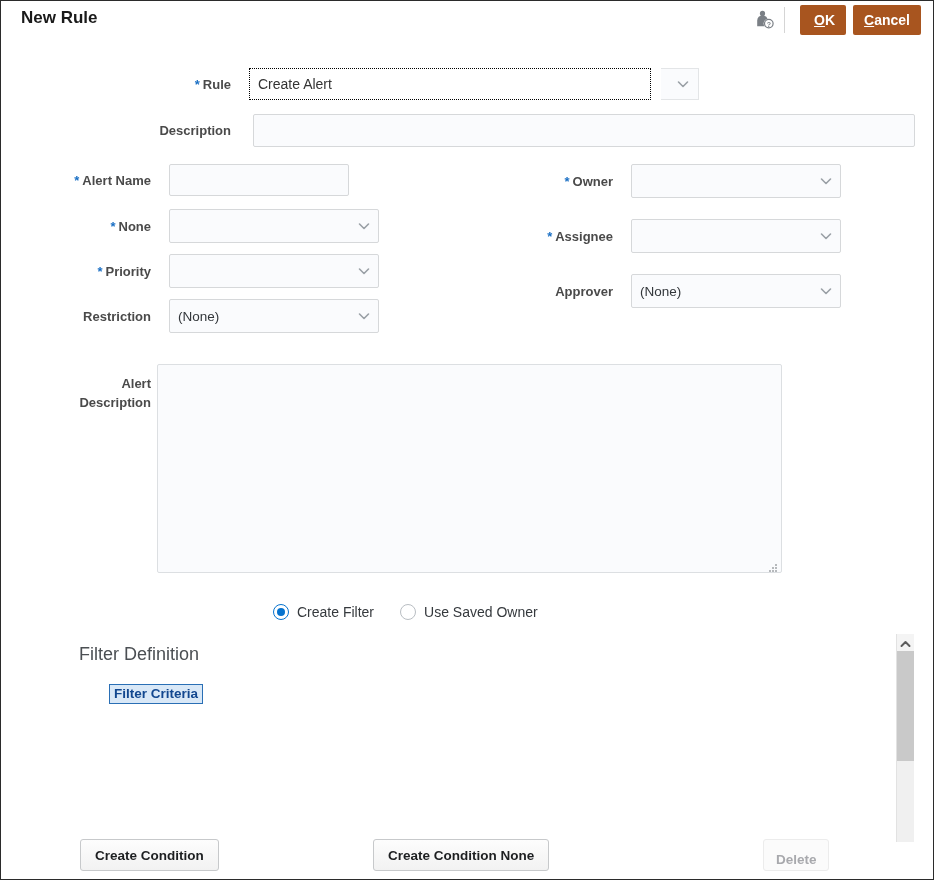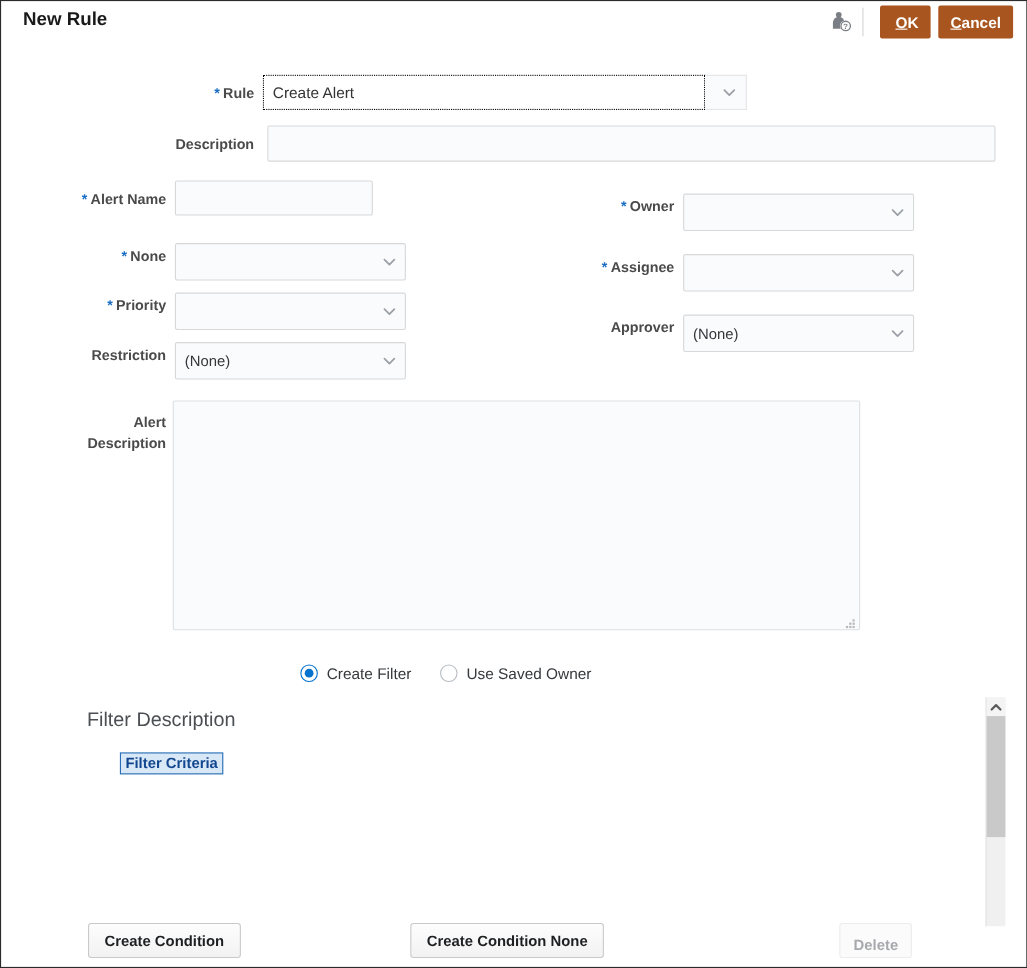--- a/index.html
+++ b/index.html
@@ -75,20 +75,21 @@
     line-height: 30px;
     text-align: right;
   }
   .hdr-btn .acc { text-decoration: underline; }
 
   
   .frow {
     position: absolute;
     display: flex;
     align-items: center;
+    gap: 10px;
   }
   .flabel {
     font-size: 13px;
     font-weight: bold;
     color: #4a4a4a;
     text-align: right;
     white-space: nowrap;
   }
   .req-star {
     color: #1a6fc4;
@@ -103,21 +104,20 @@
     border-radius: 2px;
     font-family: "Liberation Sans", sans-serif;
     font-size: 13.5px;
     color: #33373b;
     padding: 0 8px;
     outline: none;
   }
   .sel-wrap {
     position: relative;
     box-sizing: border-box;
-    margin-top: 12px;
   }
   .sel-wrap .fin { width: 100%; height: 100%; padding-right: 26px; }
   .chev {
     position: absolute;
     right: 8px;
     top: 50%;
     transform: translateY(-50%);
     pointer-events: none;
     width: 14px; height: 14px;
   }
@@ -460,21 +460,21 @@
     <label class="radio-item on">
       <span class="radio-mark"></span>
       <span class="radio-label">Create Filter</span>
     </label>
     <label class="radio-item">
       <span class="radio-mark"></span>
       <span class="radio-label">Use Saved Owner</span>
     </label>
   </div>
 
-  <div id="filter-def-title">Filter Description</div>
+  <div id="filter-def-title">Filter Definition</div>
   <div id="filter-criteria-node">Filter Criteria</div>
 
   <div id="tree-scrollbar">
     <div id="scroll-up-btn">
       <span>
         <svg width="11" height="8" viewBox="0 0 11 8">
             <path d="M1.5 6 L5.5 2 L9.5 6" fill="none" stroke="#5c5c5c" stroke-width="2" stroke-linecap="round" stroke-linejoin="round"></path>
           </svg>
       </span>
     </div>

